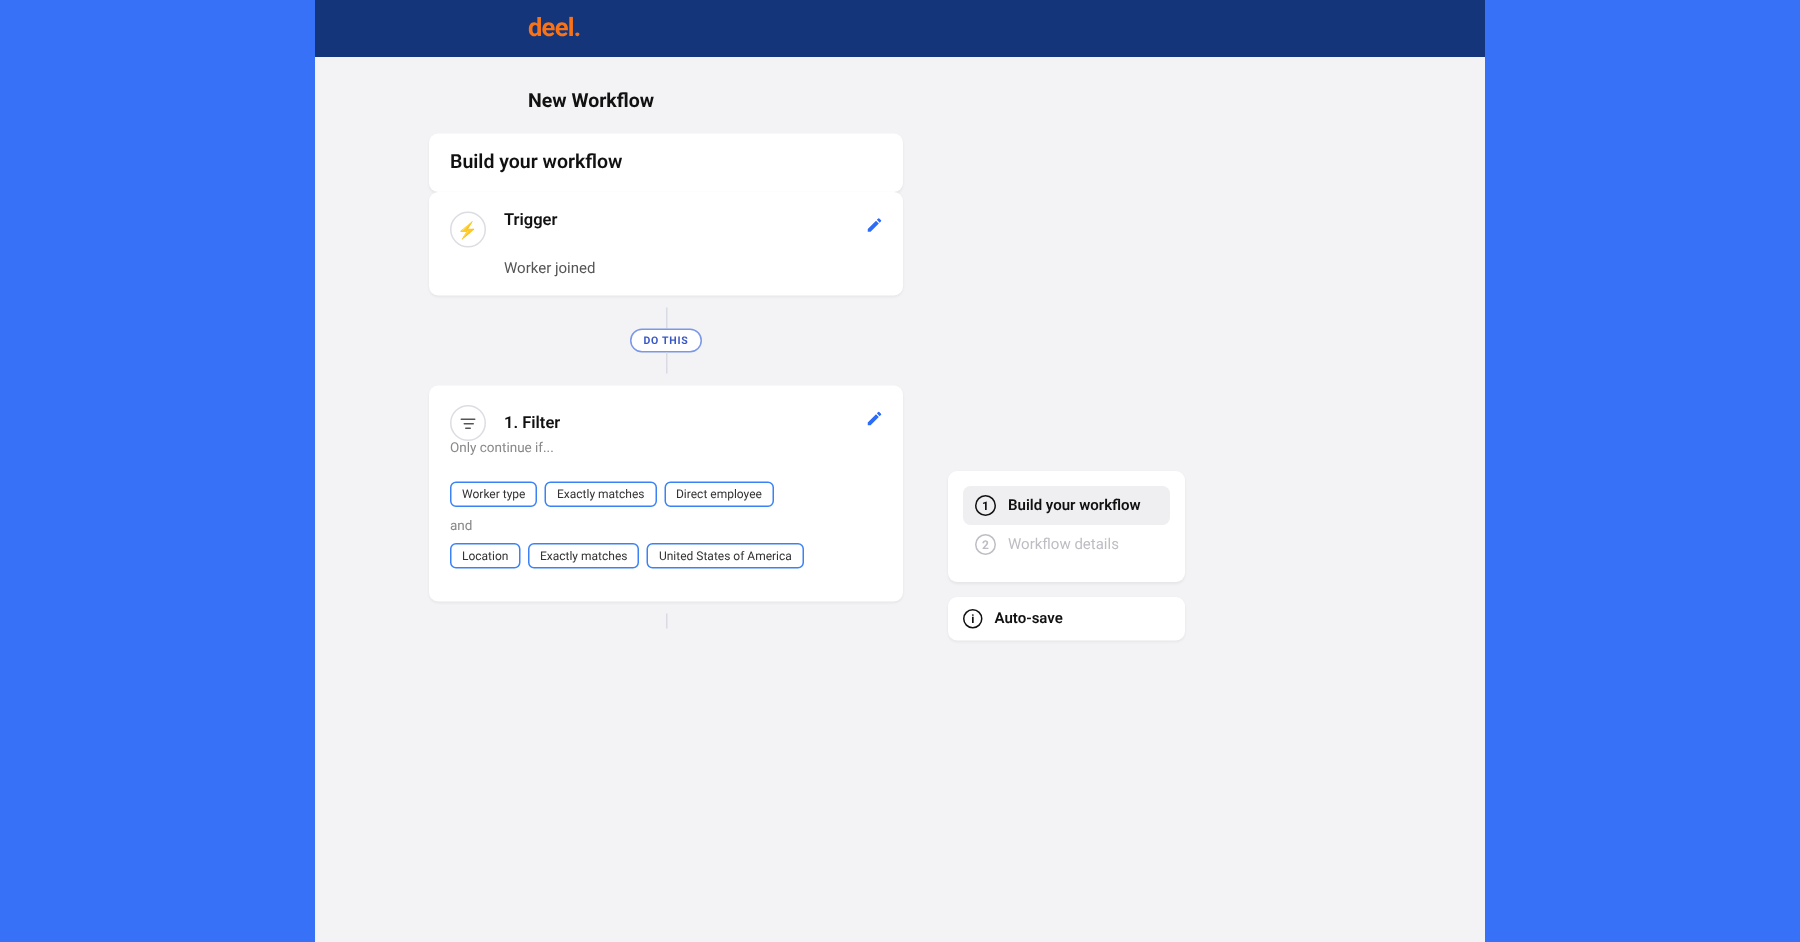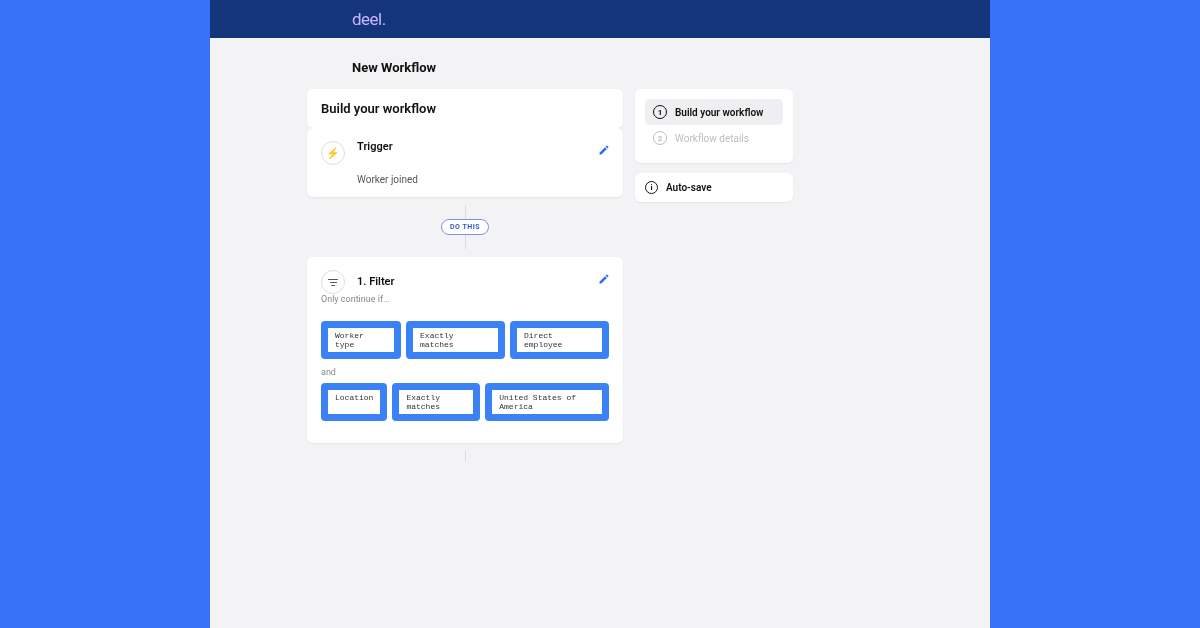--- a/index.html
+++ b/index.html
@@ -19,35 +19,36 @@
       background: #f3f2f5;
     }
     .header {
       background: #15357a;
       height: 38px;
       display: flex;
       align-items: center;
       padding-left: 142px;
     }
     .logo {
-      color: #c4b5fd;
-      font-weight: 400;
+      color: #f97316;
+      font-weight: 700;
       font-size: 17px;
       letter-spacing: -0.5px;
     }
     .page-title {
       font-size: 13px;
       font-weight: 700;
       color: #111;
       margin: 22px 0 14px 142px;
     }
     .layout {
       display: flex;
-      gap: 12px;
-      padding-left: 97px;
+      gap: 30px;
+      padding-left: 76px;
+      align-items: flex-end;
     }
     .main-col { width: 316px; position: relative; }
     .side-col { width: 158px; }
     .card {
       background: #fff;
       border-radius: 6px;
       box-shadow: 0 1px 2px rgba(15,15,15,0.06);
     }
     .build-card {
       padding: 12px 14px;
@@ -122,27 +123,26 @@
       gap: 2px;
     }
     .fl { background: #555; height: 1px; border-radius: 1px; }
     .fl1 { width: 10px; }
     .fl2 { width: 7px; }
     .fl3 { width: 4px; }
     .filter-title { font-size: 11px; font-weight: 600; color: #111; }
     .cond-label { font-size: 9px; color: #888; margin-bottom: 17px; }
     .chip-row { display: flex; gap: 5px; margin-bottom: 8px; }
     .chip {
-      border: 7px solid #3b82f6;
+      border: 1px solid #3b82f6;
       border-radius: 4px;
       padding: 3px 7px;
       font-size: 8px;
       color: #333;
       background: #fff;
-      font-family: Liberation Mono, monospace;
     }
     .and-label { font-size: 9px; color: #888; margin-bottom: 6px; }
     .add-action {
       width: 100%;
       text-align: center;
       margin-top: 6px;
     }
     .add-action-link {
       font-size: 10px;
       color: #2d6cf6;

